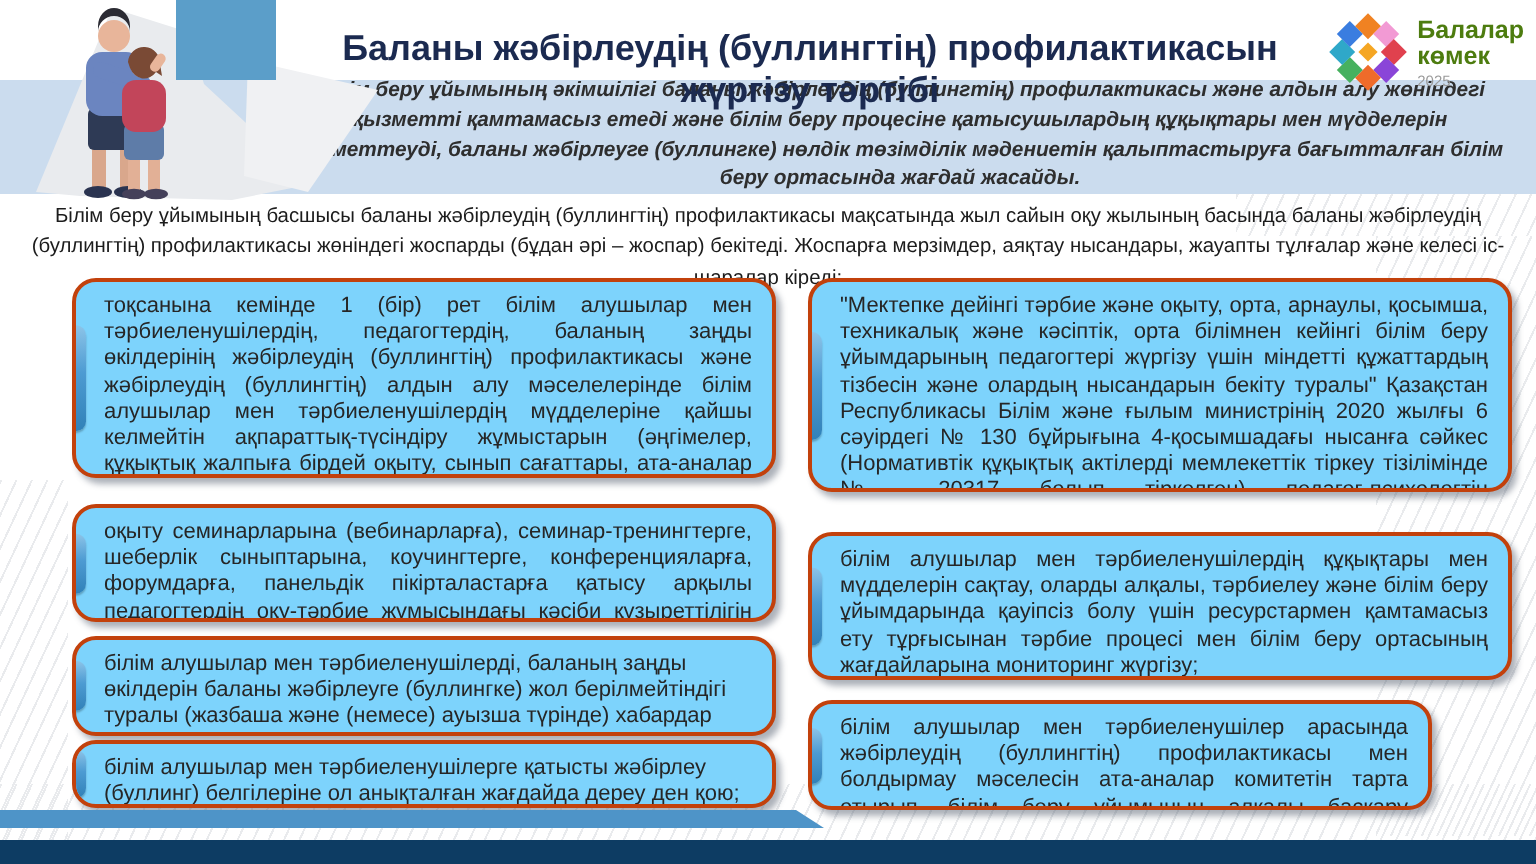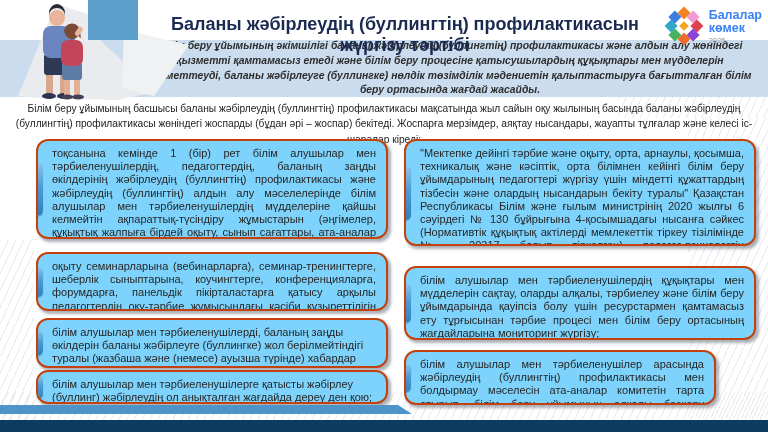--- a/index.html
+++ b/index.html
@@ -14,21 +14,21 @@
   .stripes-right      { right:0; top:118px; width:80px;  height:300px; }
   .stripes-bottom     { left:0;  top:392px; width:768px; height:28px; }
   .stripes-bottomleft { left:0;  top:240px; width:34px;  height:180px; }
 
   
   .page-title { position:absolute; z-index:2; top:14px; left:150px; width:510px;
     text-align:center; font-size:18px; font-weight:bold; color:#1b2a50; line-height:1.15; }
 
   .logo { position:absolute; z-index:3; top:6px; right:6px; display:flex; align-items:flex-start; gap:5px; }
   .logo-text { padding-top:3px; }
-  .logo-line { font-size:12.5px; font-weight:bold; color:#3b82f6; line-height:1.05; }
+  .logo-line { font-size:12.5px; font-weight:bold; color:#4d7c0f; line-height:1.05; }
   .logo-year { font-size:7.5px; color:#9a9a9a; margin-top:1px; }
 
   
   .banner { position:absolute; z-index:1; top:40px; left:0; width:768px; height:57px; background:#cbdcee;
     display:flex; align-items:center; }
   .banner-text { width:100%; padding:0 14px 0 146px; text-align:center;
     font-size:10.4px; font-weight:bold; font-style:italic; color:#2e2e2e; line-height:1.42; }
 
   
   .intro { position:absolute; z-index:1; top:101px; left:8px; width:752px; text-align:center;
@@ -136,21 +136,21 @@
   <div class="box lb2">
     <span class="box-tab"></span>
     <span>оқыту семинарларына (вебинарларға), семинар-тренингтерге, шеберлік сыныптарына, коучингтерге, конференцияларға, форумдарға, панельдік пікірталастарға қатысу арқылы педагогтердің оқу-тәрбие жұмысындағы кәсіби құзыреттілігін арттыру;</span>
   </div>
   <div class="box lb3 ta-left">
     <span class="box-tab"></span>
     <span>білім алушылар мен тәрбиеленушілерді, баланың заңды өкілдерін баланы жәбірлеуге (буллингке) жол берілмейтіндігі туралы (жазбаша және (немесе) ауызша түрінде) хабардар ету;</span>
   </div>
   <div class="box lb4 ta-left">
     <span class="box-tab"></span>
-    <span>білім алушылар мен тәрбиеленушілерге қатысты жәбірлеу (буллинг) жәбірлеудің ол анықталған жағдайда дереу ден қою;</span>
+    <span>білім алушылар мен тәрбиеленушілерге қатысты жәбірлеу (буллинг) белгілеріне ол анықталған жағдайда дереу ден қою;</span>
   </div>
 
   <div class="box rb1">
     <span class="box-tab"></span>
     <span>"Мектепке дейінгі тәрбие және оқыту, орта, арнаулы, қосымша, техникалық және кәсіптік, орта білімнен кейінгі білім беру ұйымдарының педагогтері жүргізу үшін міндетті құжаттардың тізбесін және олардың нысандарын бекіту туралы" Қазақстан Республикасы Білім және ғылым министрінің 2020 жылғы 6 сәуірдегі № 130 бұйрығына 4-қосымшадағы нысанға сәйкес (Нормативтік құқықтық актілерді мемлекеттік тіркеу тізілімінде № 20317 болып тіркелген) педагог-психологтің консультациясын есепке алу журналына тіркей отырып, педагог-психологтармен, әлеуметтік педагогтармен білім алушылар мен тәрбиеленушілерге әлеуметтік, психологиялық-педагогикалық көмек көрсету;</span>
   </div>
   <div class="box rb2">
     <span class="box-tab"></span>
     <span>білім алушылар мен тәрбиеленушілердің құқықтары мен мүдделерін сақтау, оларды алқалы, тәрбиелеу және білім беру ұйымдарында қауіпсіз болу үшін ресурстармен қамтамасыз ету тұрғысынан тәрбие процесі мен білім беру ортасының жағдайларына мониторинг жүргізу;</span>
   </div>

